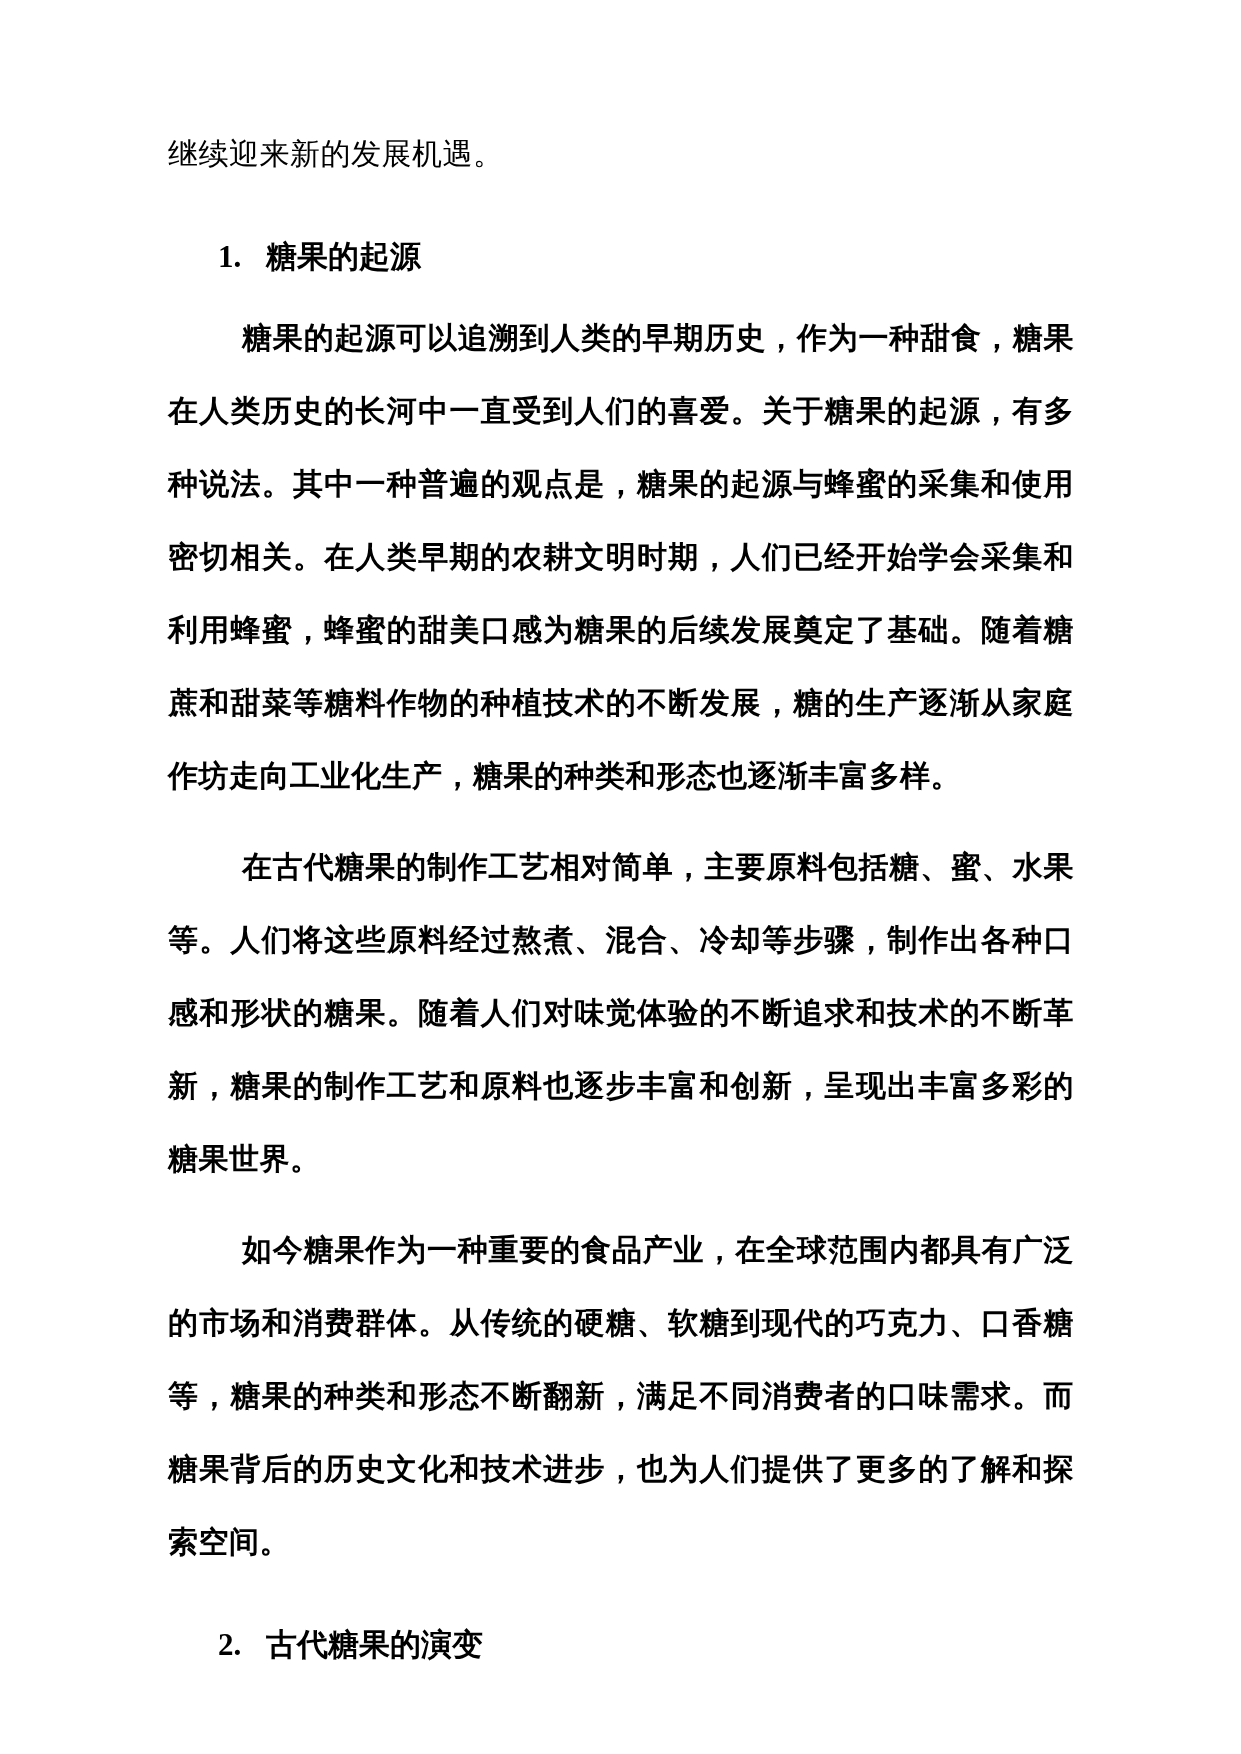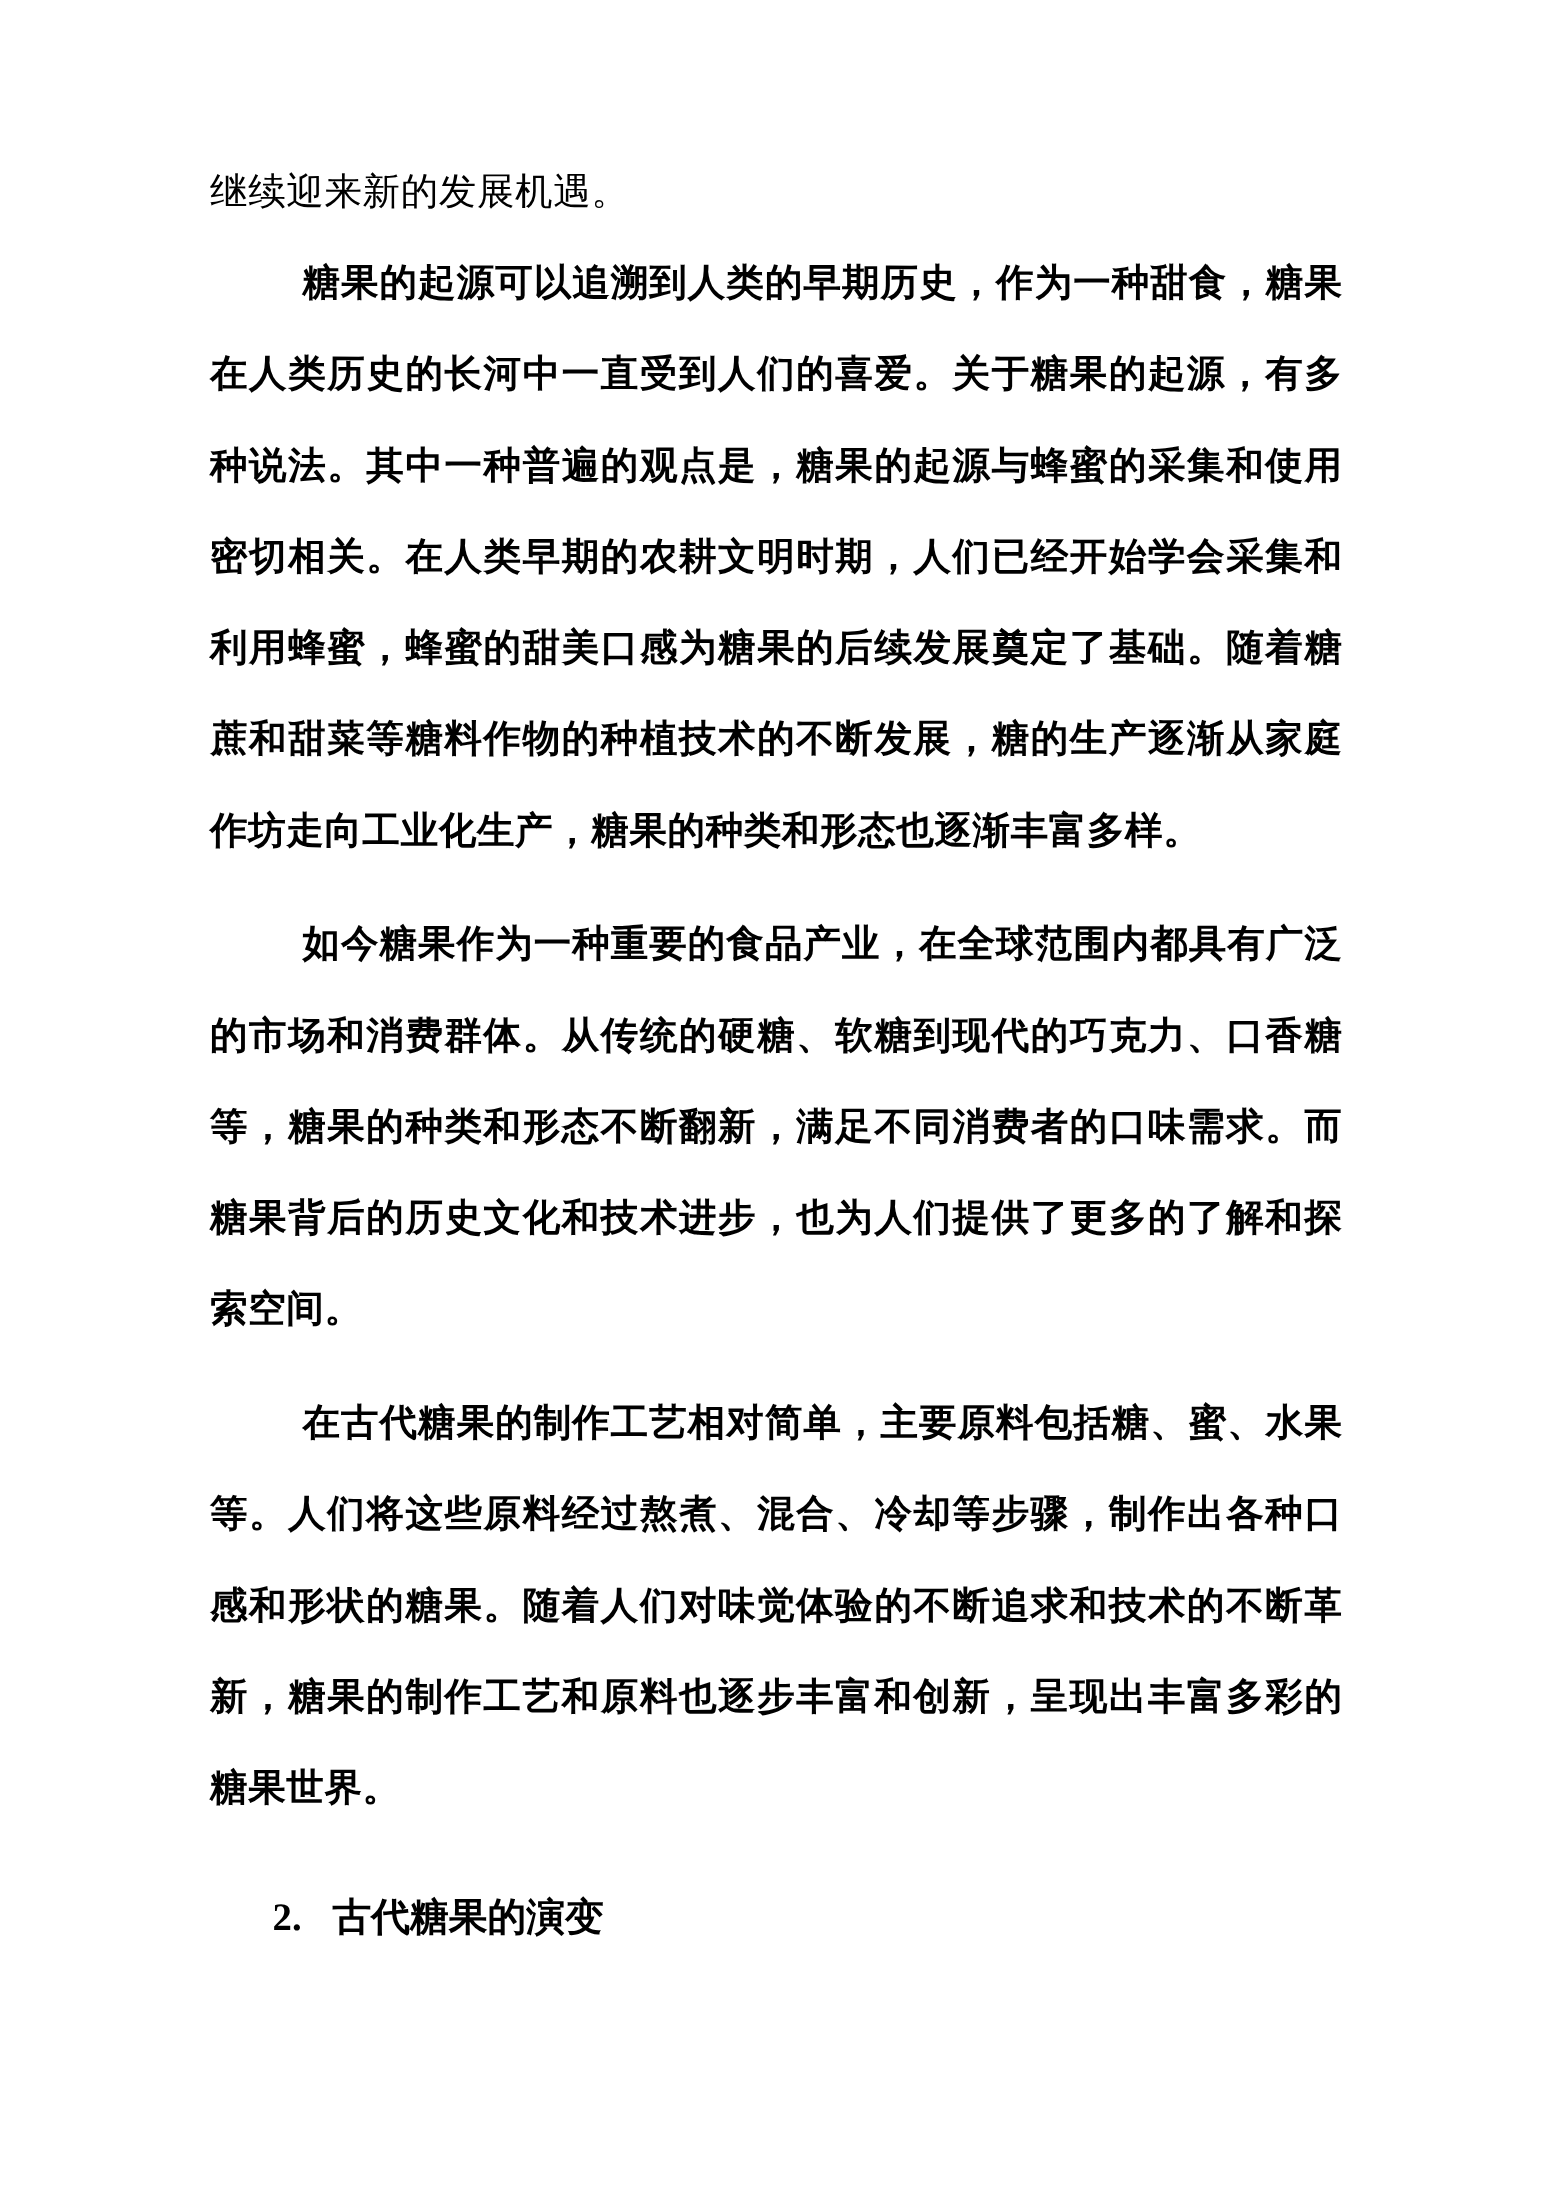--- a/index.html
+++ b/index.html
@@ -55,25 +55,28 @@
   }
 </style>
 </head>
 <body>
 
 <div class="page">
   <div class="content">
 
     <p class="body-text continuation">继续迎来新的发展机遇。</p>
 
+    <div class="heading">
+      <span class="num">1.</span><span>糖果的起源</span>
+    </div>
 
     <p class="body-text paragraph">糖果的起源可以追溯到人类的早期历史，作为一种甜食，糖果在人类历史的长河中一直受到人们的喜爱。关于糖果的起源，有多种说法。其中一种普遍的观点是，糖果的起源与蜂蜜的采集和使用密切相关。在人类早期的农耕文明时期，人们已经开始学会采集和利用蜂蜜，蜂蜜的甜美口感为糖果的后续发展奠定了基础。随着糖蔗和甜菜等糖料作物的种植技术的不断发展，糖的生产逐渐从家庭作坊走向工业化生产，糖果的种类和形态也逐渐丰富多样。</p>
 
+    <p class="body-text paragraph">在古代糖果的制作工艺相对简单，主要原料包括糖、蜜、水果等。人们将这些原料经过熬煮、混合、冷却等步骤，制作出各种口感和形状的糖果。随着人们对味觉体验的不断追求和技术的不断革新，糖果的制作工艺和原料也逐步丰富和创新，呈现出丰富多彩的糖果世界。</p>
+
     <p class="body-text paragraph">如今糖果作为一种重要的食品产业，在全球范围内都具有广泛的市场和消费群体。从传统的硬糖、软糖到现代的巧克力、口香糖等，糖果的种类和形态不断翻新，满足不同消费者的口味需求。而糖果背后的历史文化和技术进步，也为人们提供了更多的了解和探索空间。</p>
-
-    <p class="body-text paragraph">在古代糖果的制作工艺相对简单，主要原料包括糖、蜜、水果等。人们将这些原料经过熬煮、混合、冷却等步骤，制作出各种口感和形状的糖果。随着人们对味觉体验的不断追求和技术的不断革新，糖果的制作工艺和原料也逐步丰富和创新，呈现出丰富多彩的糖果世界。</p>
 
     <div class="heading">
       <span class="num">2.</span><span>古代糖果的演变</span>
     </div>
 
   </div>
 </div>
 
 </body></html>

